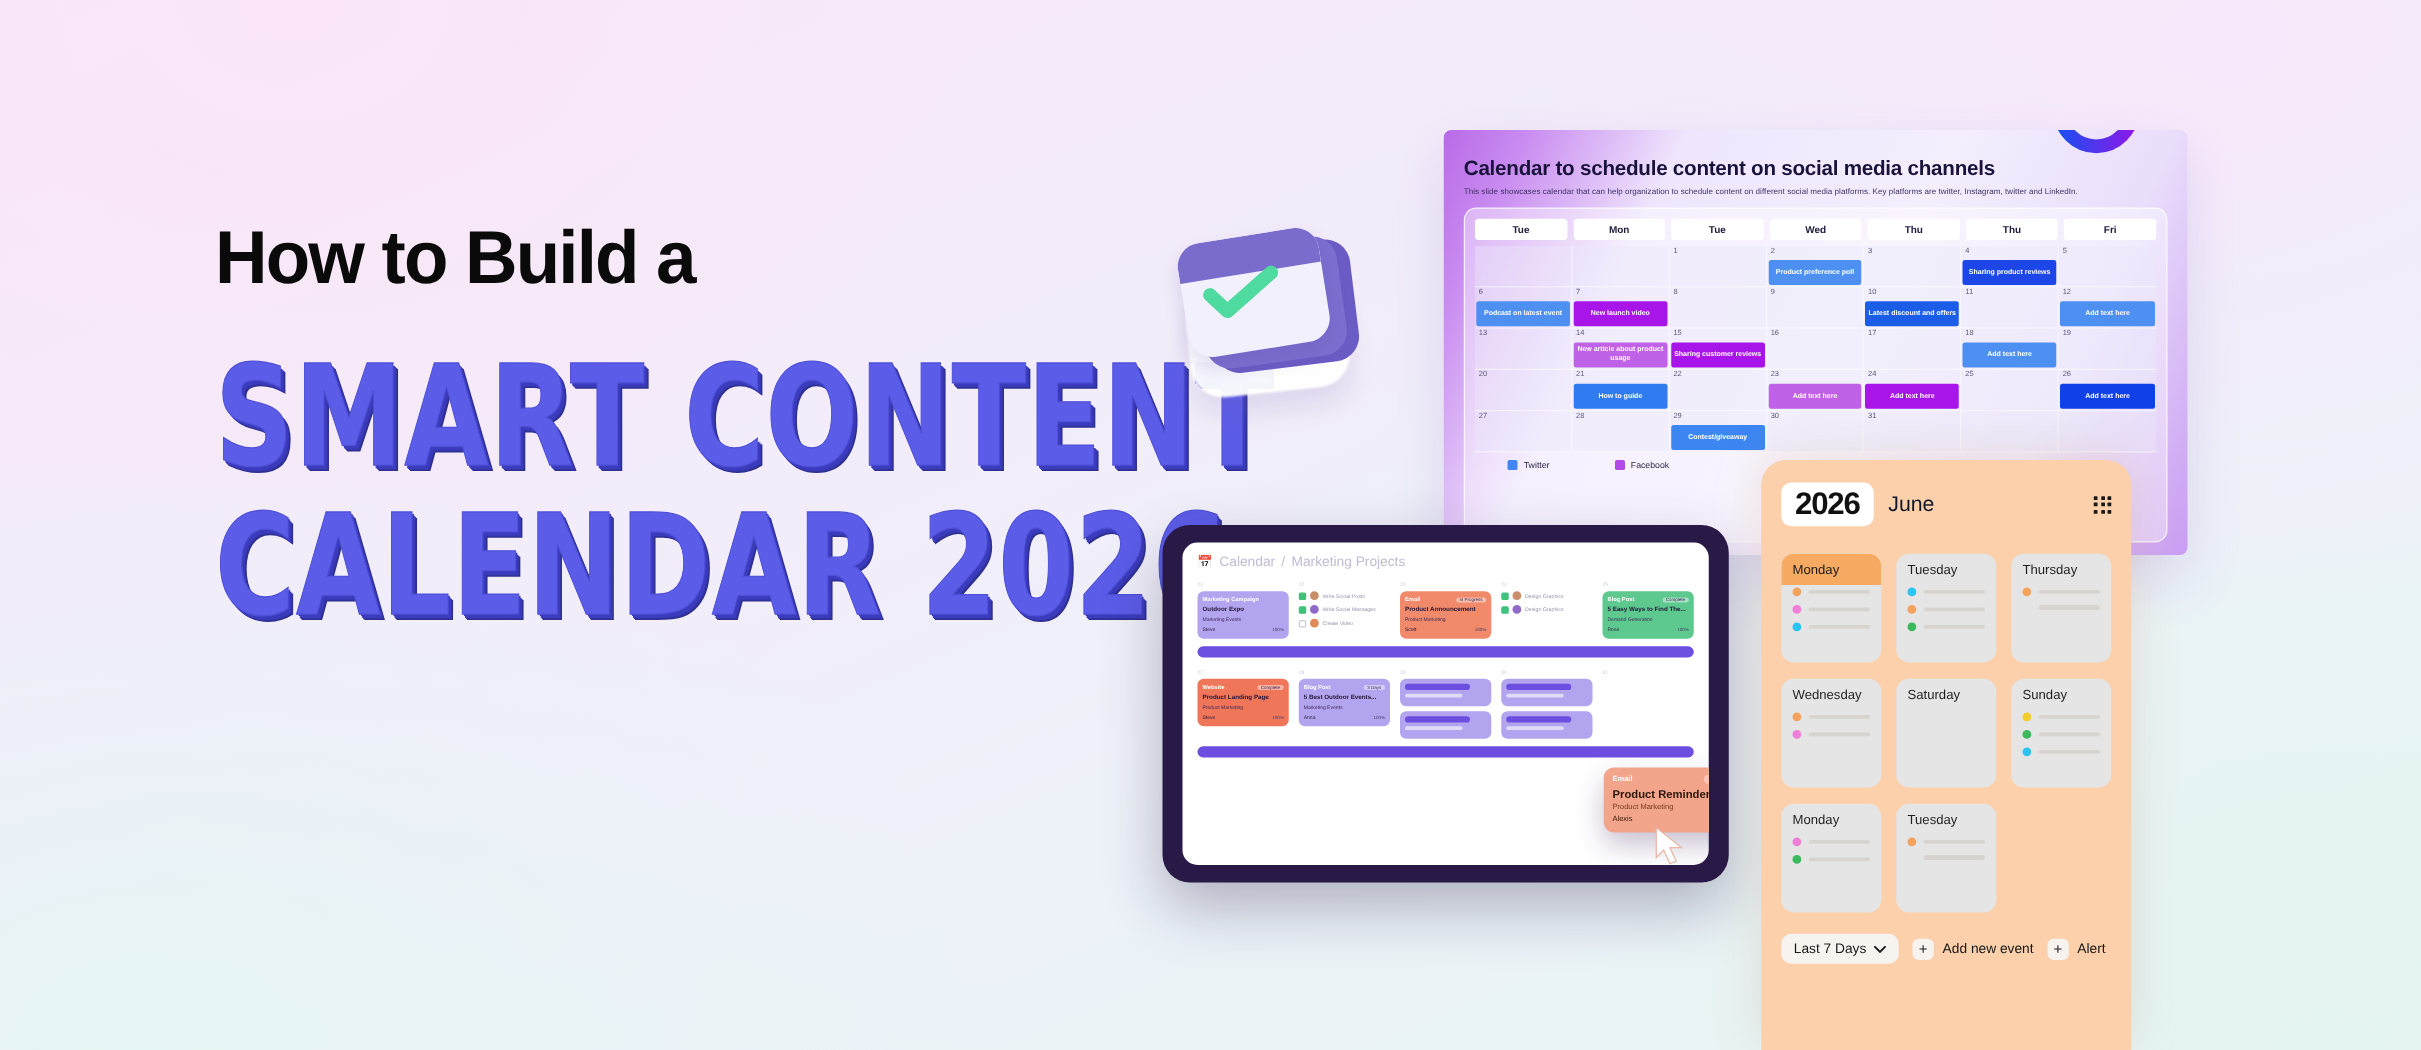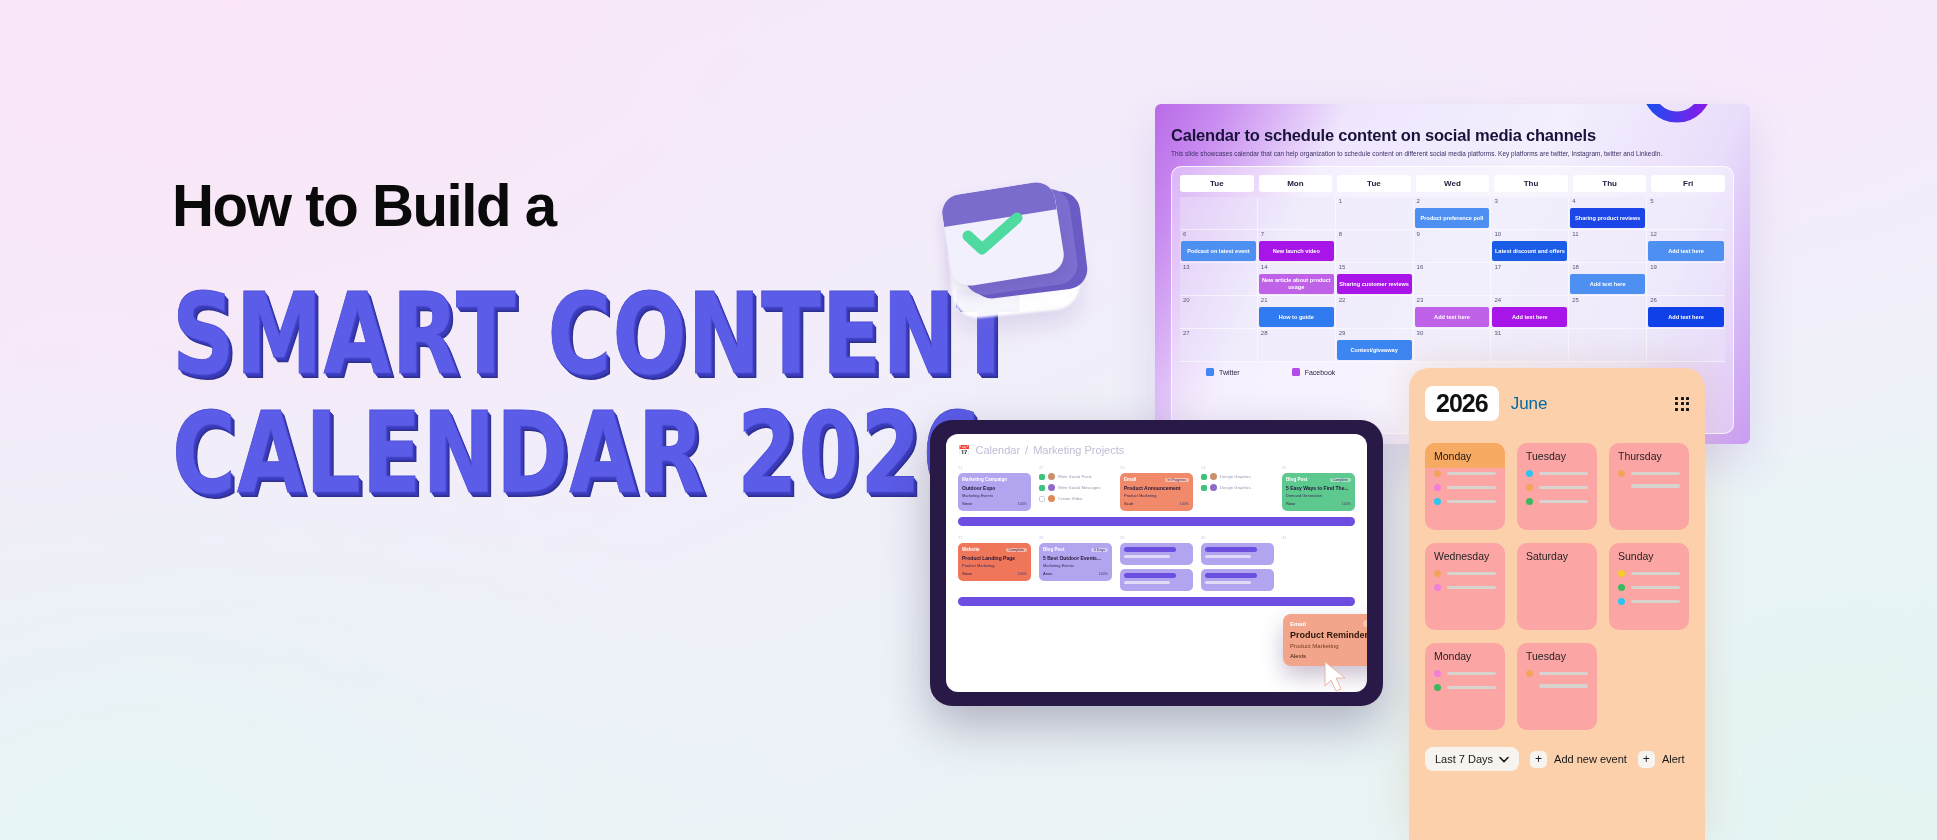--- a/index.html
+++ b/index.html
@@ -154,26 +154,26 @@
   #weekw {
     position:absolute; left:1409px; top:368px; width:296px; height:472px;
     background:#fbd0ab; border-radius:20px 20px 0 0; padding:18px 16px 0 16px;
     box-shadow:0 -4px 40px rgba(180,120,70,.18);
   }
   #ww-head { display:flex; align-items:center; gap:12px; margin-bottom:22px; }
   #ww-year {
     background:#fff; border-radius:8px; padding:5px 11px;
     font-size:25px; font-weight:700; color:#111; letter-spacing:-1px; line-height:1;
   }
-  #ww-month { font-size:17px; color:#0369a1; font-weight:400; }
+  #ww-month { font-size:17px; color:#0f172a; font-weight:400; }
   #ww-grid-icon { margin-left:auto; display:grid; grid-template-columns:repeat(3,3px); gap:2.5px; }
   #ww-grid-icon i { width:3px; height:3px; background:#191919; border-radius:.5px; display:block; }
   #ww-grid { display:grid; grid-template-columns:repeat(3,1fr); gap:13px 12px; }
   .ww-card {
-    background:#fca5a5; border-radius:10px; min-height:87px; overflow:hidden;
+    background:#e5e5e5; border-radius:10px; min-height:87px; overflow:hidden;
   }
   .ww-card.active .ww-name { background:#f7ab62; color:#1a1a1a; }
   .ww-name {
     font-size:10.5px; color:#1f1f1f; padding:7px 9px 6px 9px; font-weight:400;
   }
   .ww-body { padding:2px 9px 8px 9px; }
   .ww-item { display:flex; align-items:center; gap:6px; margin-bottom:7px; }
   .ww-dot { width:7px; height:7px; border-radius:50%; flex:0 0 auto; }
   .ww-bar { height:3.5px; border-radius:2px; background:#d7d3cf; flex:1; }
   .ww-bar.indent { margin-left:13px; }

